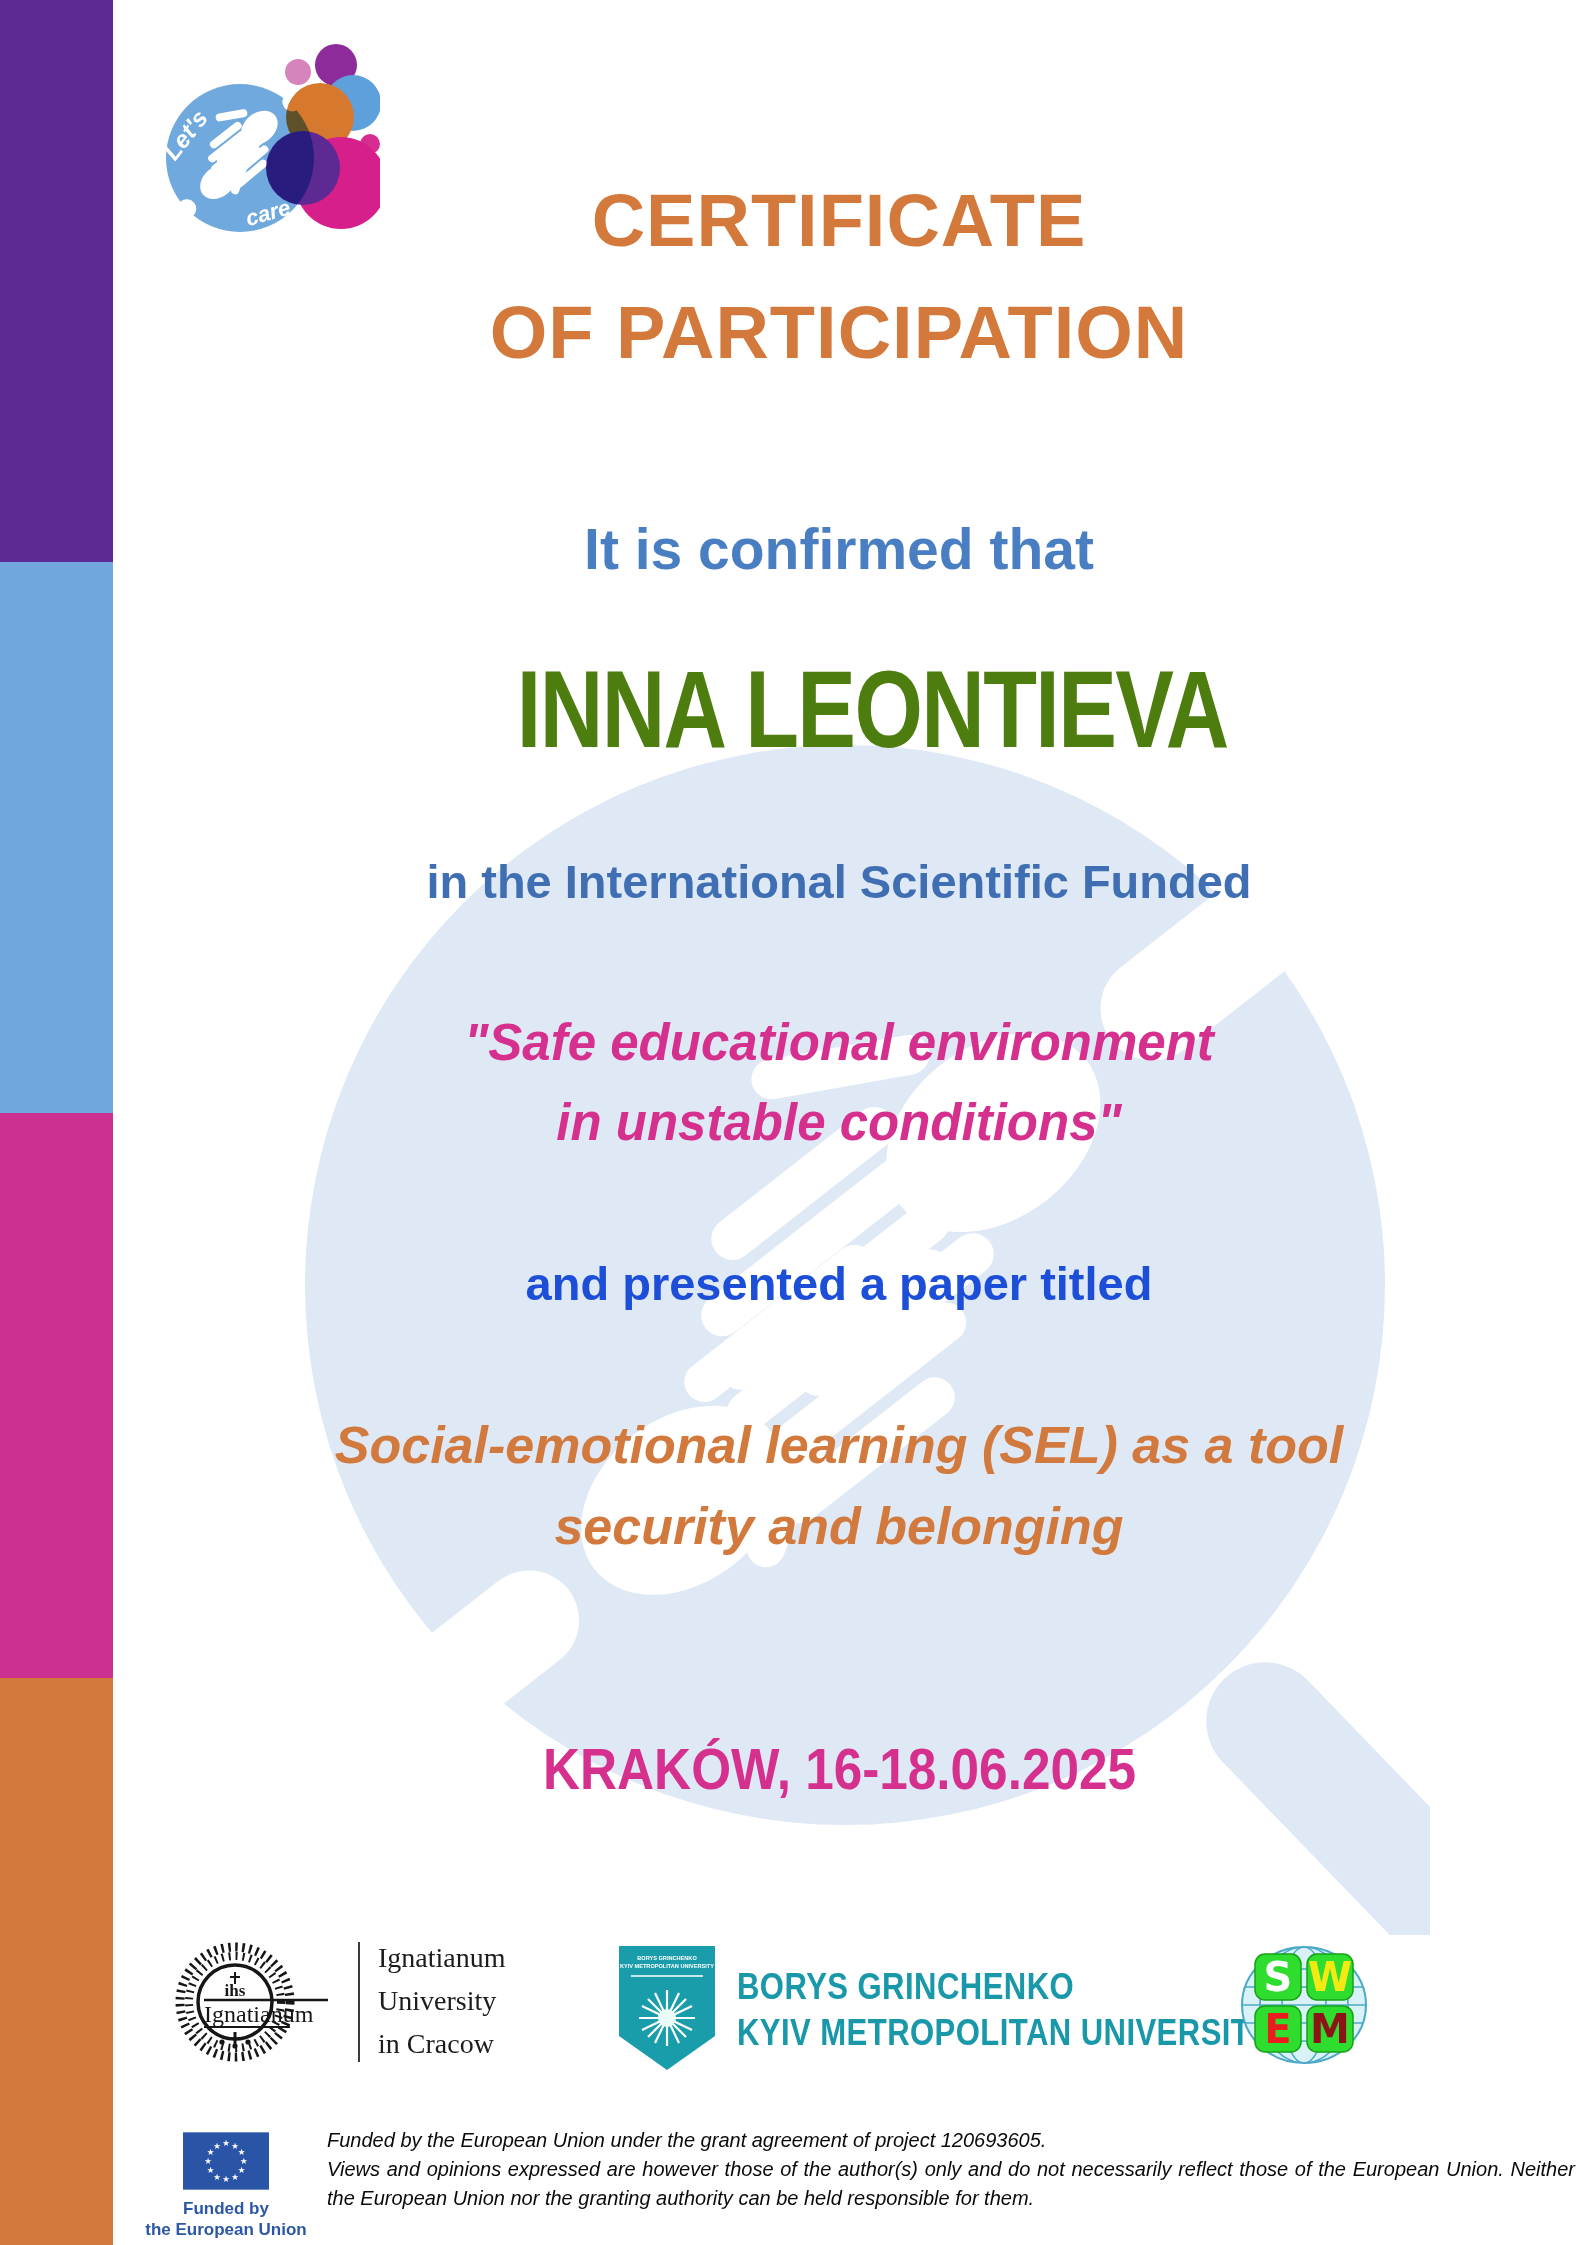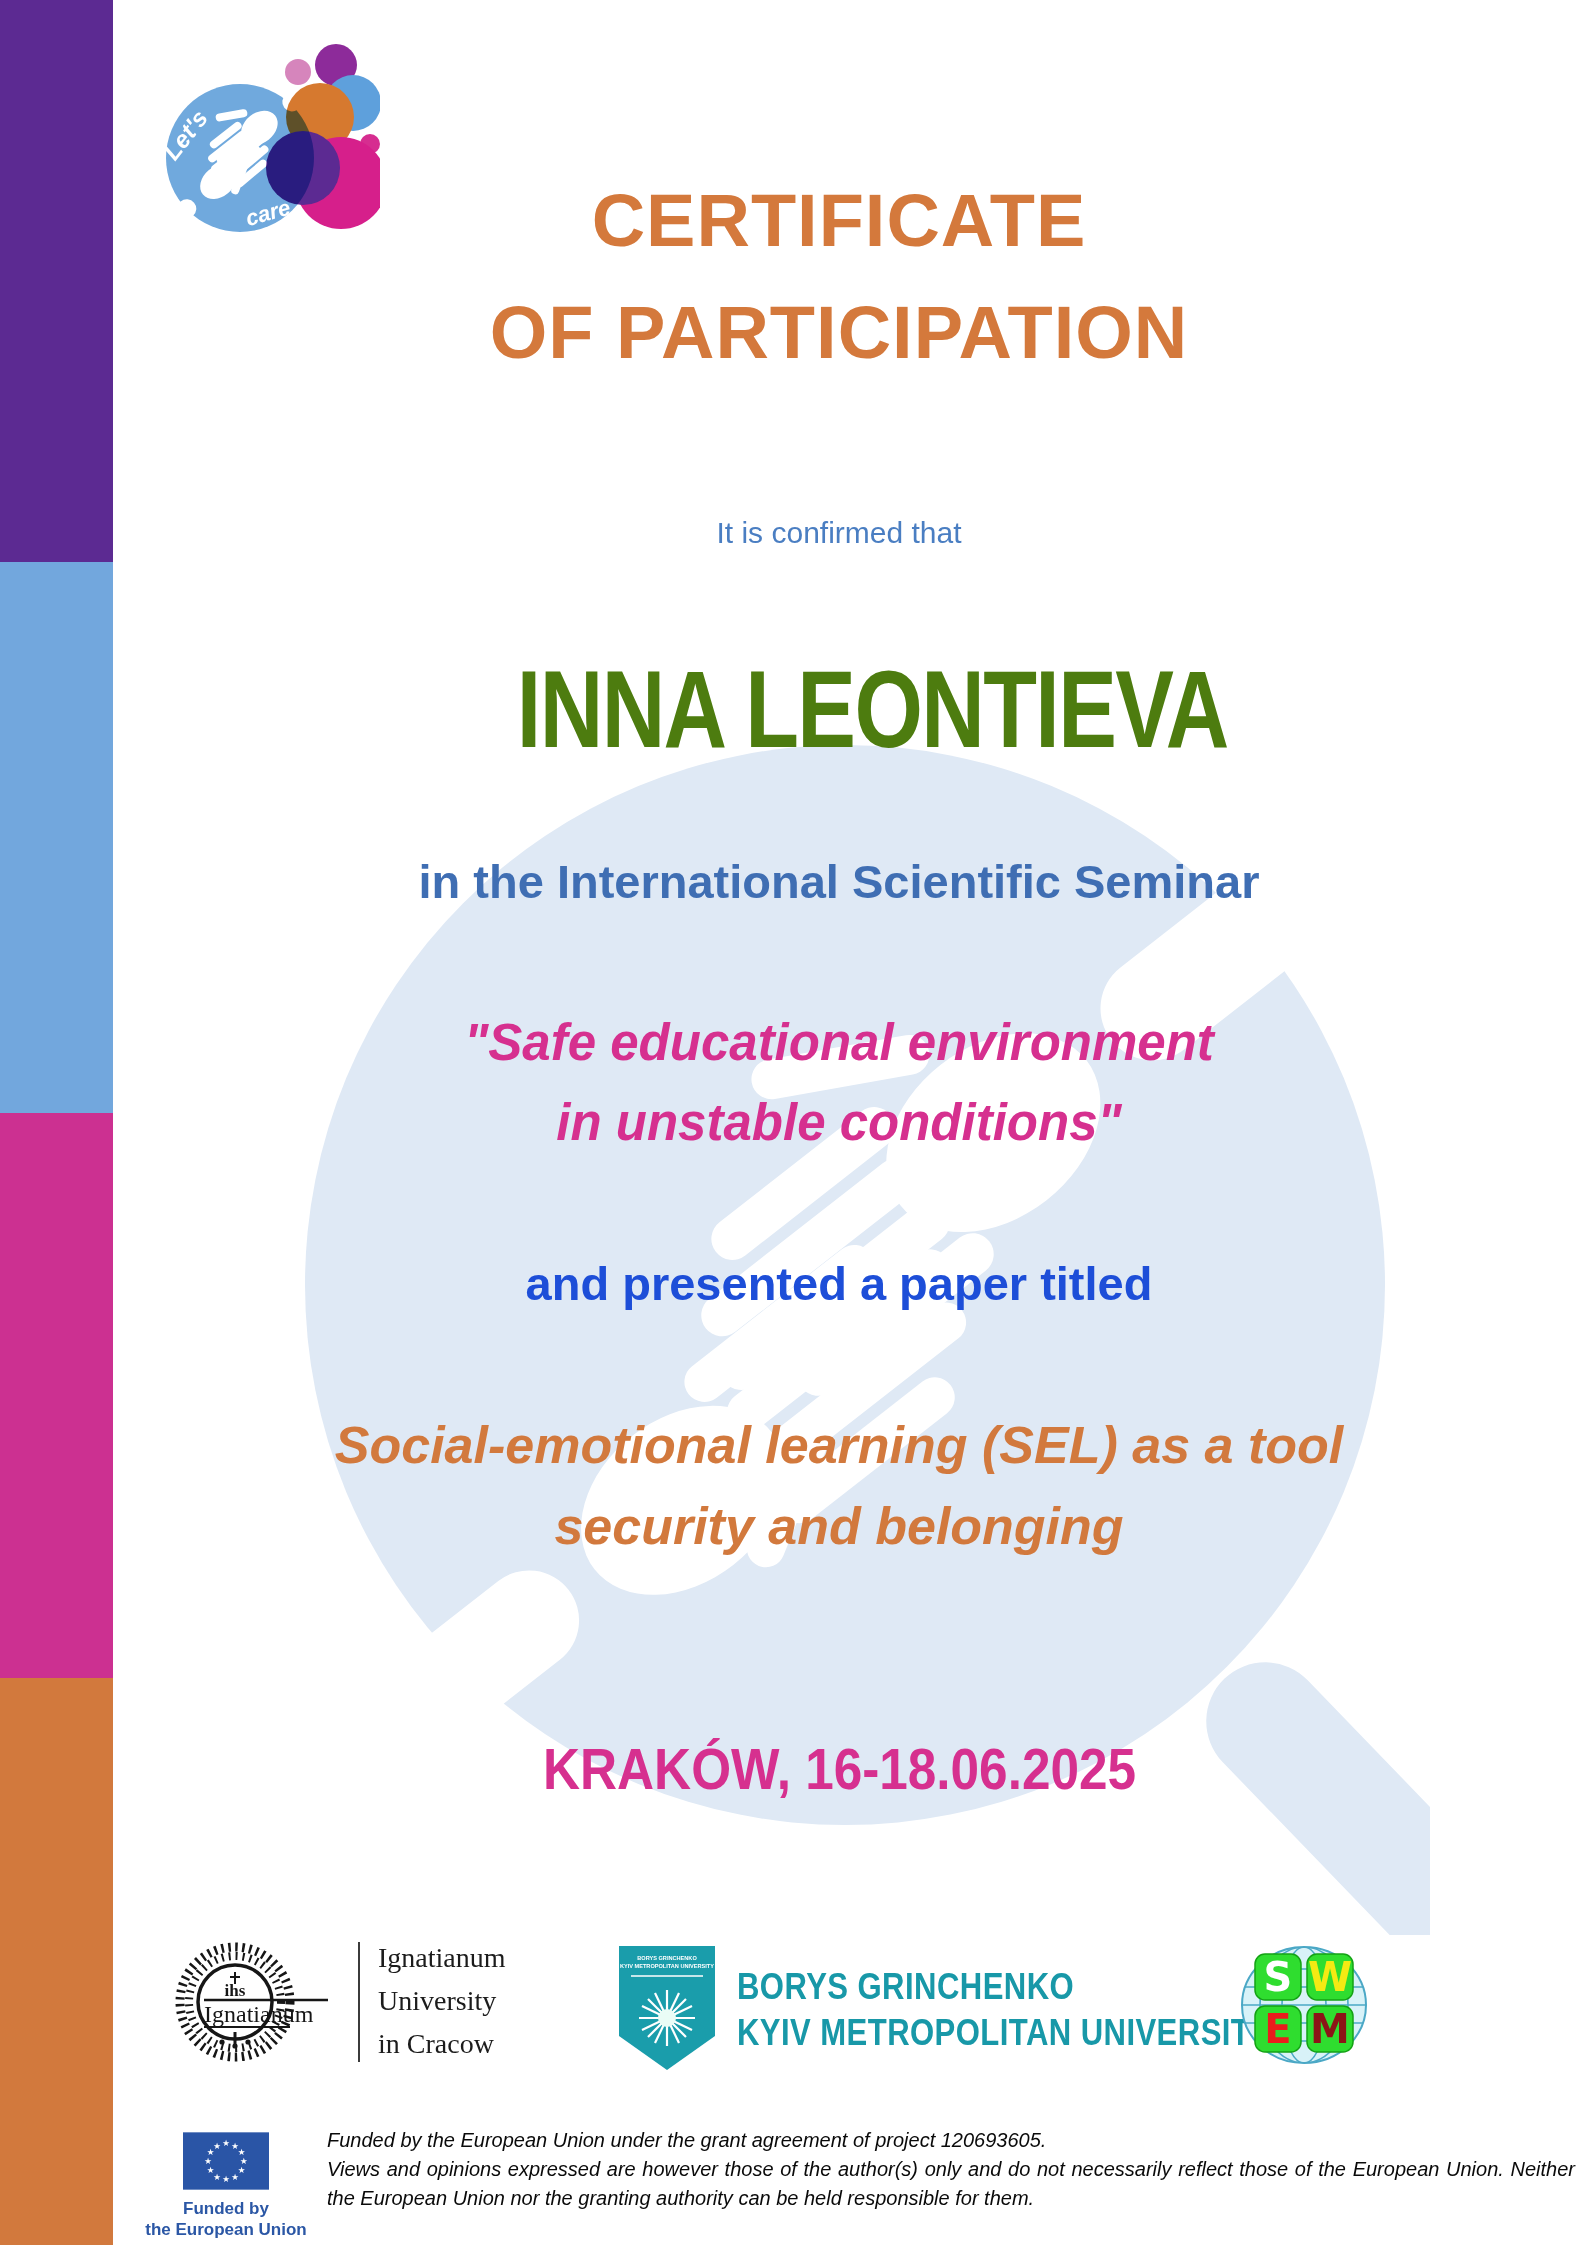--- a/index.html
+++ b/index.html
@@ -11,21 +11,21 @@
   .bar.blue   {top:562px;height:551px;background:#72a7dd;}
   .bar.magenta{top:1113px;height:565px;background:#cc3091;}
   .bar.orange {top:1678px;height:567px;background:#d2793d;}
   
   .watermark{position:absolute;left:270px;top:735px;width:1160px;height:1200px;z-index:0;}
   
   .lets-care-logo{position:absolute;left:148px;top:40px;width:232px;height:222px;z-index:2;}
   
   .center-col{position:absolute;left:102px;width:1474px;text-align:center;z-index:2;}
   .title{top:165px;font-size:74px;line-height:112px;font-weight:700;color:#d4793c;letter-spacing:1px;}
-  .confirmed{top:516px;font-size:30px;font-weight:400;color:#4a7ec2;}
+  .confirmed{top:516px;font-size:57px;font-weight:700;color:#4a7ec2;}
   .name{top:645px;font-size:110px;font-weight:700;color:#4d7c0f;padding-left:33px;}
   .name .squeeze{display:inline-block;transform:scaleX(.8);transform-origin:center;letter-spacing:-2px;white-space:nowrap;}
   .blue-block{top:842px;font-size:47px;line-height:80px;font-weight:700;color:#3f6eb3;}
   .pink-block{top:1003px;font-size:51px;line-height:80px;font-weight:700;font-style:italic;color:#d6308f;}
   .presented{top:1256px;font-size:47px;font-weight:700;color:#1d4ed8;}
   .paper{top:1405px;font-size:52px;line-height:81px;font-weight:700;font-style:italic;color:#d2793d;}
   .krakow{top:1736px;font-size:57px;font-weight:700;color:#d6308f;}
   .krakow .squeeze{display:inline-block;transform:scaleX(.9);transform-origin:center;white-space:nowrap;}
   
   .ignatianum{position:absolute;left:160px;top:1928px;width:440px;height:150px;z-index:2;}
@@ -123,21 +123,21 @@
     <div>OF PARTICIPATION</div>
   </div>
 
   <div class="center-col confirmed">It is confirmed that</div>
 
   <div class="center-col name">
     <span class="squeeze">INNA LEONTIEVA</span>
   </div>
 
   <div class="center-col blue-block">
-    <div>in the International Scientific Seminar</div>
+    <div>in the International Scientific Funded</div>
   </div>
 
   <div class="center-col pink-block">
     <div>"Safe educational environment</div>
     <div>in unstable conditions"</div>
   </div>
 
   <div class="center-col presented">and presented a paper titled</div>
 
   <div class="center-col paper">

